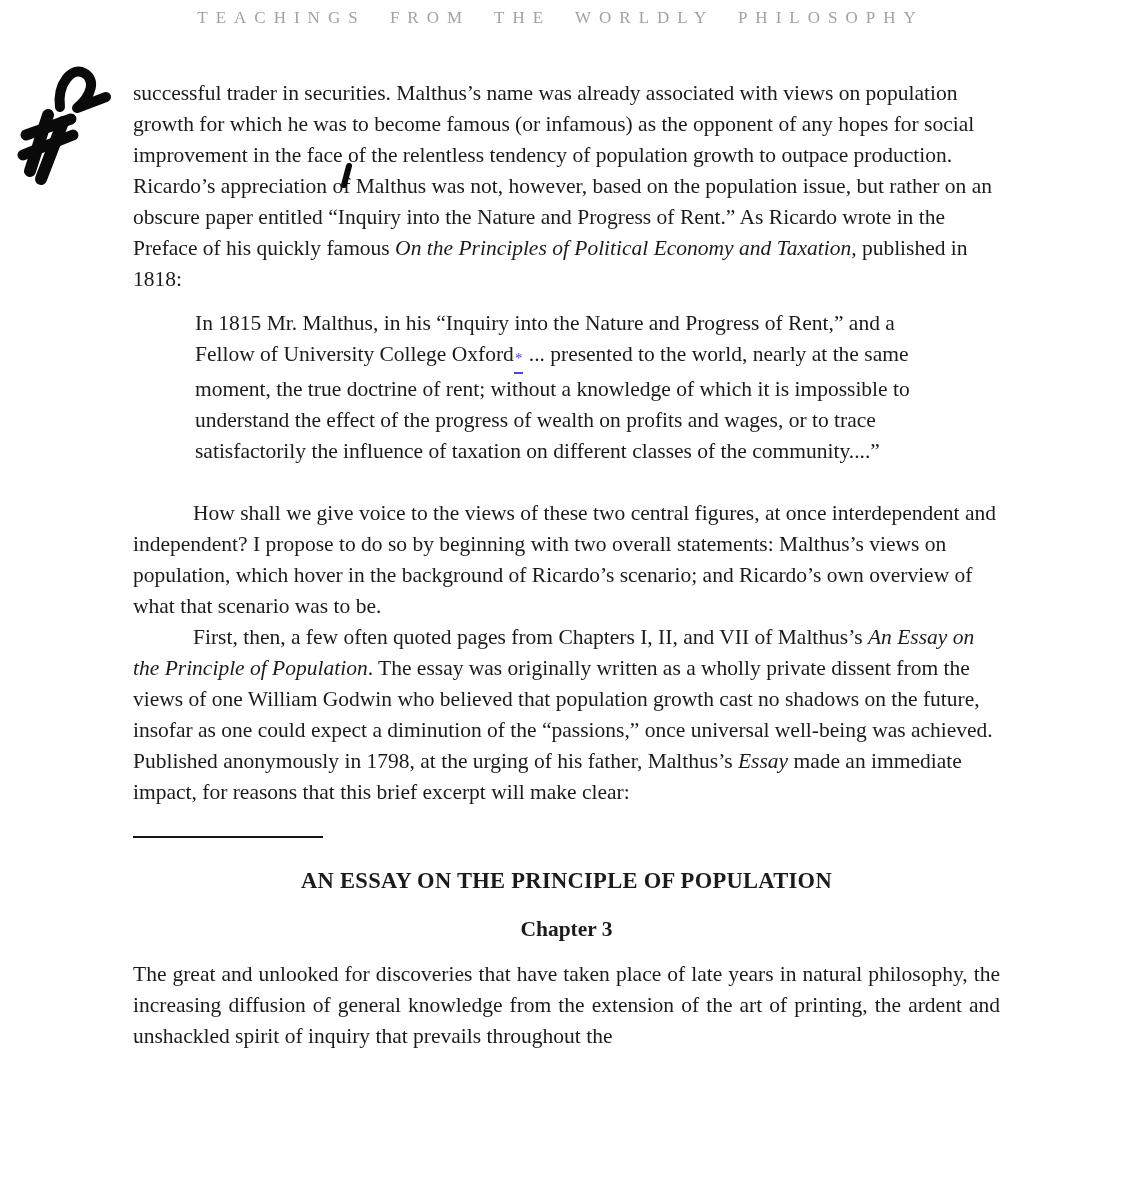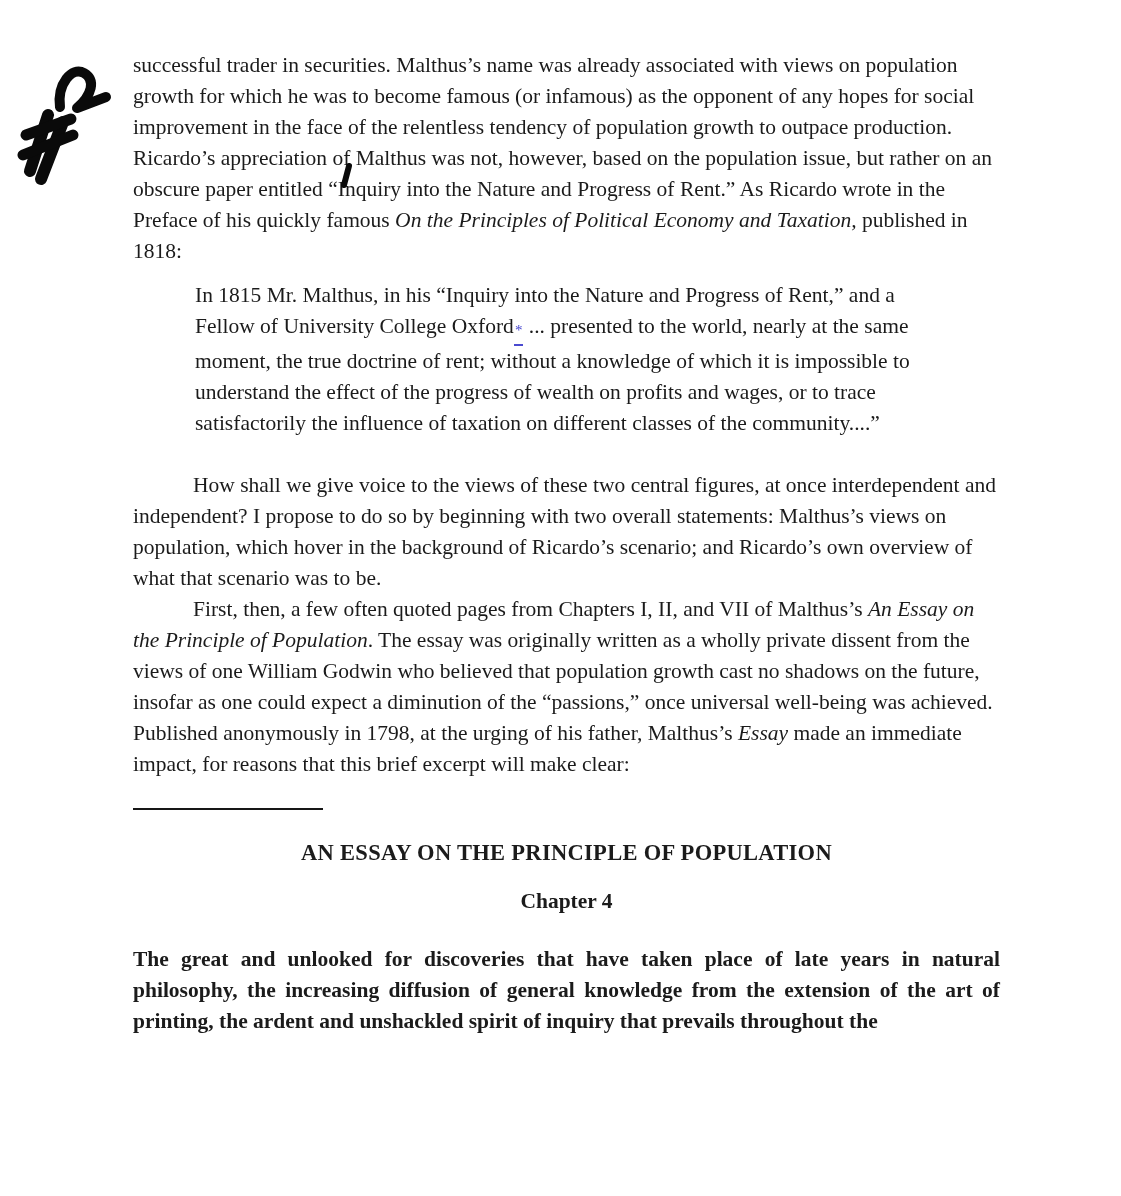--- a/index.html
+++ b/index.html
@@ -62,40 +62,42 @@
     line-height: 30px;
   }
   .chapter-heading {
     margin: 18px 0 0 0;
     text-align: center;
     font-size: 21.5px;
     font-weight: bold;
     line-height: 30px;
   }
   .chapter-para {
-    margin-top: 28px;
+    margin-top: 15px;
     text-align: justify;
-    font-weight: bold;
   }
   .annotation-svg {
     position: absolute;
     left: 10px;
     top: 55px;
   }
   .pen-mark-svg {
     position: absolute;
     left: 338px;
     top: 162px;
   }
 </style>
 </head>
 <body>
 
 <div class="page">
 
+  <header class="running-header">
+    <span>TEACHINGS FROM THE WORLDLY PHILOSOPHY</span>
+  </header>
 
   <svg class="annotation-svg" width="120" height="145" viewBox="0 0 120 145" aria-label="#2">
     <g fill="none" stroke="#0a0a0a" stroke-linecap="round" stroke-linejoin="round">
       <path d="M38,60 L20,116" stroke-width="12"></path>
       <path d="M53,67 L31,124" stroke-width="12"></path>
       <path d="M16,80 L61,64" stroke-width="11"></path>
       <path d="M13,100 L63,80" stroke-width="11"></path>
       <path d="M50,52 C47,29 62,11 74,18 C86,25 82,40 67,53 L96,42" stroke-width="10"></path>
     </g>
   </svg>
@@ -111,18 +113,18 @@
     <blockquote class="quote"><span>In 1815 Mr. Malthus, in his “Inquiry into the Nature and Progress of Rent,” and a Fellow of University College Oxford</span><a class="fnref"><span>*</span></a><span> ... presented to the world, nearly at the same moment, the true doctrine of rent; without a knowledge of which it is impossible to understand the effect of the progress of wealth on profits and wages, or to trace satisfactorily the influence of taxation on different classes of the community....”</span></blockquote>
 
     <p class="para indent">How shall we give voice to the views of these two central figures, at once interdependent and independent? I propose to do so by beginning with two overall statements: Malthus’s views on population, which hover in the background of Ricardo’s scenario; and Ricardo’s own overview of what that scenario was to be.</p>
 
     <p class="para indent"><span>First, then, a few often quoted pages from Chapters I, II, and VII of Malthus’s </span><i>An Essay on the Principle of Population</i><span>. The essay was originally written as a wholly private dissent from the views of one William Godwin who believed that population growth cast no shadows on the future, insofar as one could expect a diminution of the “passions,” once universal well-being was achieved. Published anonymously in 1798, at the urging of his father, Malthus’s </span><i>Essay</i><span> made an immediate impact, for reasons that this brief excerpt will make clear:</span></p>
 
     <div class="divider"></div>
 
     <h2 class="essay-heading">AN ESSAY ON THE PRINCIPLE OF POPULATION</h2>
 
-    <h3 class="chapter-heading">Chapter 4</h3>
+    <h3 class="chapter-heading">Chapter 3</h3>
 
     <p class="para chapter-para">The great and unlooked for discoveries that have taken place of late years in natural philosophy, the increasing diffusion of general knowledge from the extension of the art of printing, the ardent and unshackled spirit of inquiry that prevails throughout the</p>
 
   </main>
 </div>
 
 </body></html>

